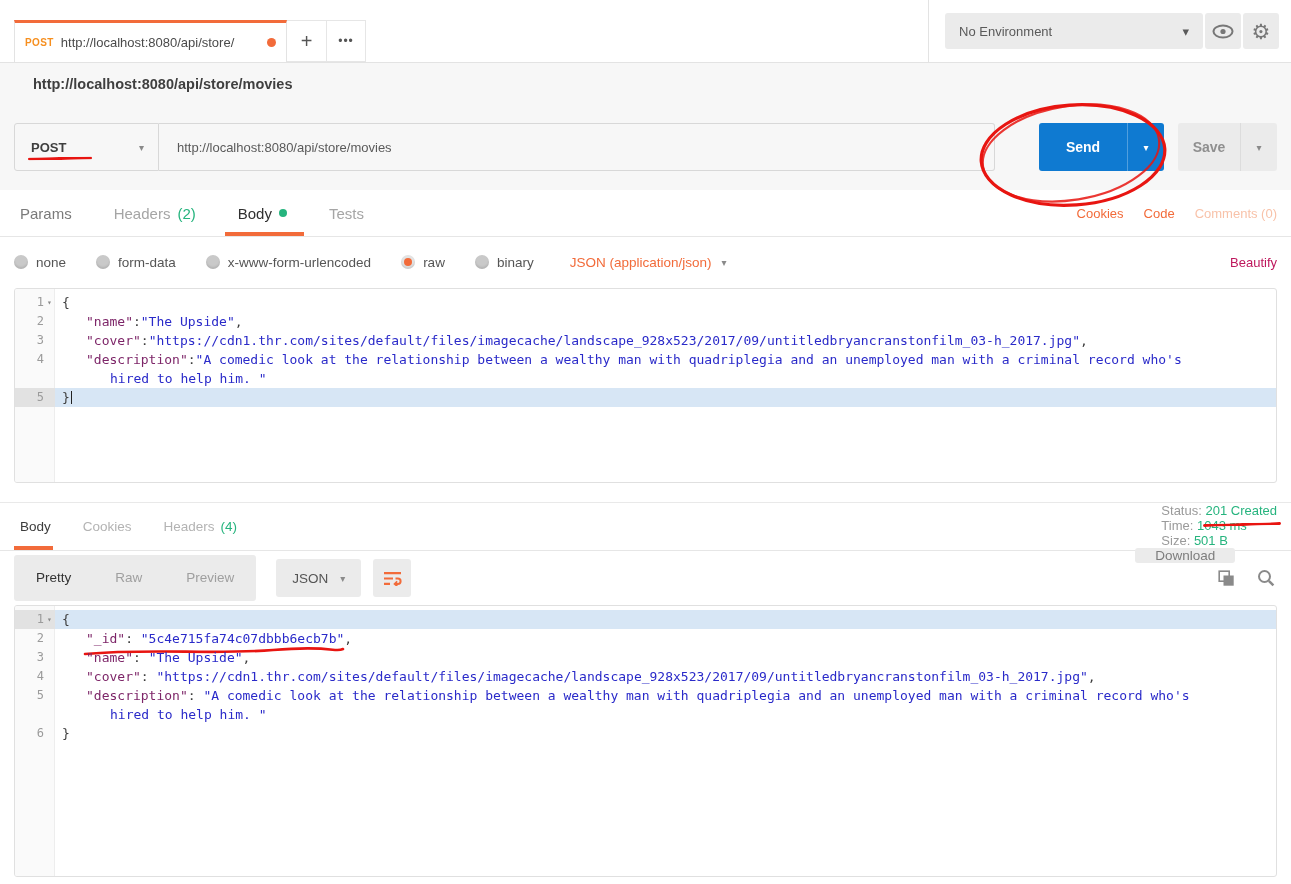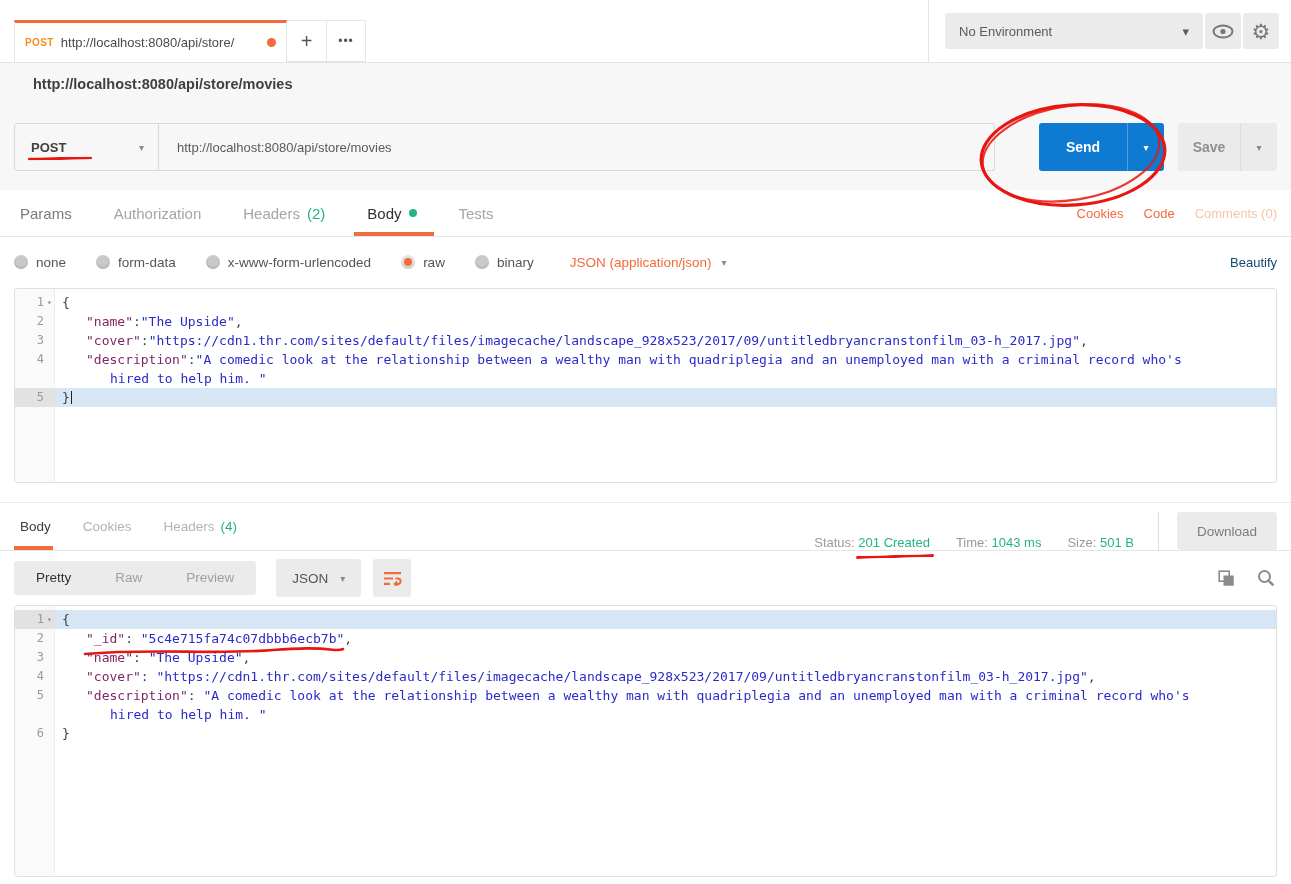--- a/index.html
+++ b/index.html
@@ -80,21 +80,21 @@
   .radio-row { height:51px; display:flex; align-items:center; padding:0 14px; }
   .radio-item { display:flex; gap:8px; margin-right:30px; cursor:pointer; }
   .radio-item span.lbl { color:#555; font-size:13.5px; }
   .rdot { width:14px; height:14px; border-radius:50%; background:#c9c9c9;
     box-shadow:inset 0 -2px 2px rgba(0,0,0,.10); position:relative; }
   .radio-item.selected .rdot { background:#e3e3e3; }
   .radio-item.selected .rdot::after { content:""; position:absolute; left:3px; top:3px;
     width:8px; height:8px; border-radius:50%; background:#f26b3a; }
   .ct-dropdown { display:flex; align-items:center; gap:10px; margin-left:6px; cursor:pointer; }
   .ct-dropdown span.lbl { color:#f26b3a; font-size:13.5px; }
-  .beautify { margin-left:auto; color:#0c4a6e; font-size:13px; cursor:pointer; }
+  .beautify { margin-left:auto; color:#be185d; font-size:13px; cursor:pointer; }
   
   .editor { margin:0 14px; border:1px solid #e0e0e0; border-radius:3px; background:#fff;
     position:relative; overflow:hidden;
     font-family:"DejaVu Sans Mono", monospace; font-size:13px; }
   .req-editor { height:195px; }
   .resp-editor { height:272px; border-radius:3px; }
   .gutter-bg { position:absolute; left:0; top:0; bottom:0; width:40px; background:#fafafa;
     border-right:1px solid #ededed; }
   .code-rows { position:relative; padding-top:4px; }
   .code-row { display:flex; height:19px; line-height:19px; }
@@ -116,31 +116,31 @@
   
   .response-section { margin-top:19px; border-top:1px solid #e9e9e9; background:#fff; }
   .resp-meta { height:48px; display:flex; align-items:stretch; padding:0 14px;
     border-bottom:1px solid #e6e6e6; }
   .resp-tab { display:flex; align-items:center; gap:6px; padding:0 16px; font-size:13.5px;
     color:#b3b3b3; position:relative; cursor:pointer; }
   .resp-tab.first { padding-left:6px; }
   .resp-tab.active { color:#3c3c3c; }
   .resp-tab.active::after { content:""; position:absolute; left:0; right:14px; bottom:0;
     height:4px; background:#f26b3a; }
-  .status-group { margin-left:auto; display:flex; align-items:flex-end; font-size:13px; }
+  .status-group { margin-left:auto; display:flex; align-items:flex-start; font-size:13px;flex-direction:column; }
   .stat { margin-left:26px; color:#9a9a9a; }
   .stat .val { color:#26b47e; }
   .u201 { position:relative; display:inline-block; }
   .u201::after { content:""; position:absolute; left:-2px; right:-4px; bottom:-8px;
     border-top:3px solid #e81511; border-radius:2px; transform:rotate(-1.5deg); }
   .vdiv { width:1px; height:38px; background:#ddd; margin:0 18px 0 24px; }
   .download-btn { height:38px; padding:0 20px; background:#ebebeb; border:none; border-radius:3px;
     color:#7d7d7d; font-size:13.5px; cursor:pointer; font-family:"Liberation Sans", sans-serif; }
   .resp-toolbar { height:54px; display:flex; align-items:center; padding:0 16px 0 14px; }
-  .segmented { height:34px; background:#ebebeb; border-radius:3px; display:flex; align-items:center; }
+  .segmented { height:46px; background:#ebebeb; border-radius:3px; display:flex; align-items:center; }
   .seg { padding:0 22px; font-size:13.5px; color:#9f9f9f; line-height:38px; cursor:pointer; }
   .seg.active { color:#333; }
   .lang-select { margin-left:20px; height:38px; background:#ebebeb; border-radius:3px;
     display:flex; align-items:center; gap:12px; padding:0 16px; cursor:pointer; }
   .lang-select span.lbl { color:#555; font-size:13.5px; }
   .wrap-btn { margin-left:12px; width:38px; height:38px; background:#ebebeb; border-radius:3px;
     display:flex; align-items:center; justify-content:center; cursor:pointer; }
   .toolbar-icons { margin-left:auto; display:flex; align-items:center; gap:22px; }
   .plain-icon { cursor:pointer; display:flex; }
 </style>
@@ -203,23 +203,20 @@
   </div>
   <div class="split save-split">
     <button class="save-main">Save</button>
     <button class="save-caret"><span class="caret">▾</span></button>
   </div>
 </div>
 
 <div class="req-tabs">
   <div class="rtab first">
       <span>Params</span>
-    </div>
-  <div class="rtab">
-      <span>Authorization</span>
     </div>
   <div class="rtab">
       <span>Headers</span>
       <span class="green">(2)</span>
     </div>
   <div class="rtab active body-tab">
       <span>Body</span>
       <span class="dot-green"></span>
     </div>
   <div class="rtab">

